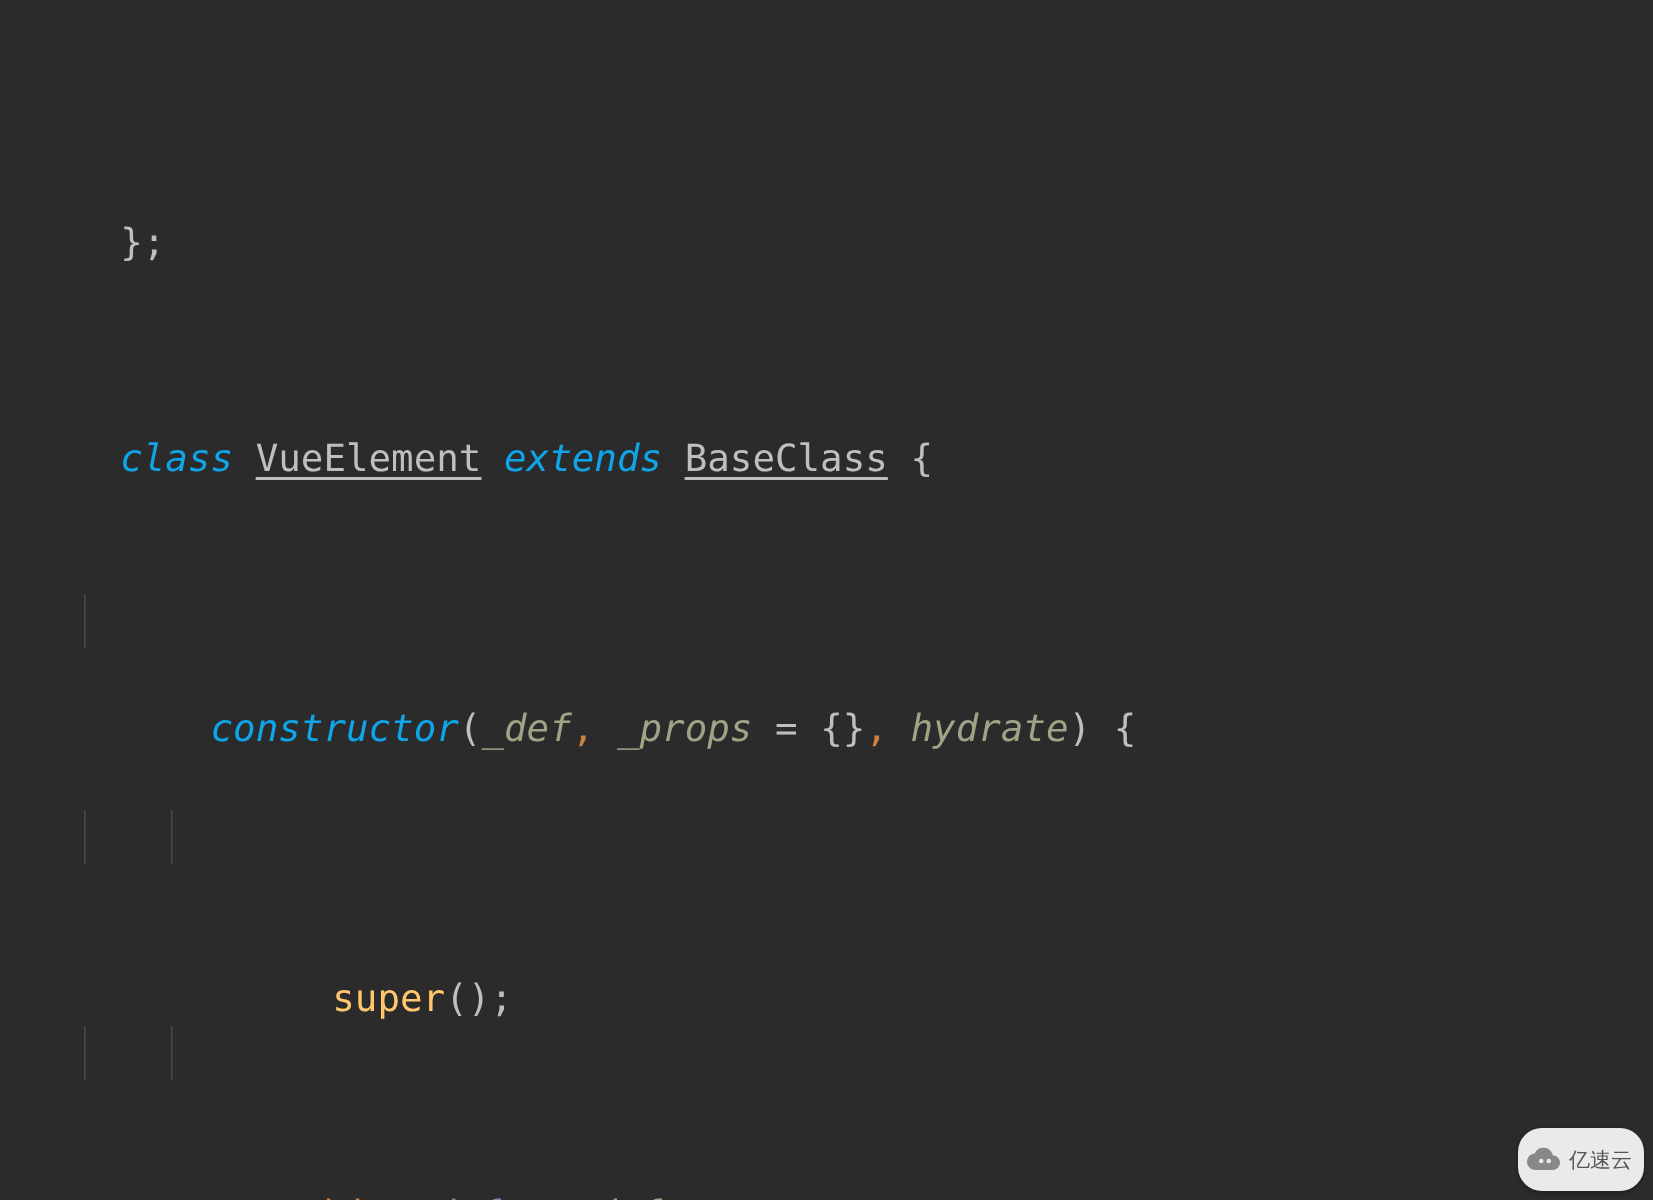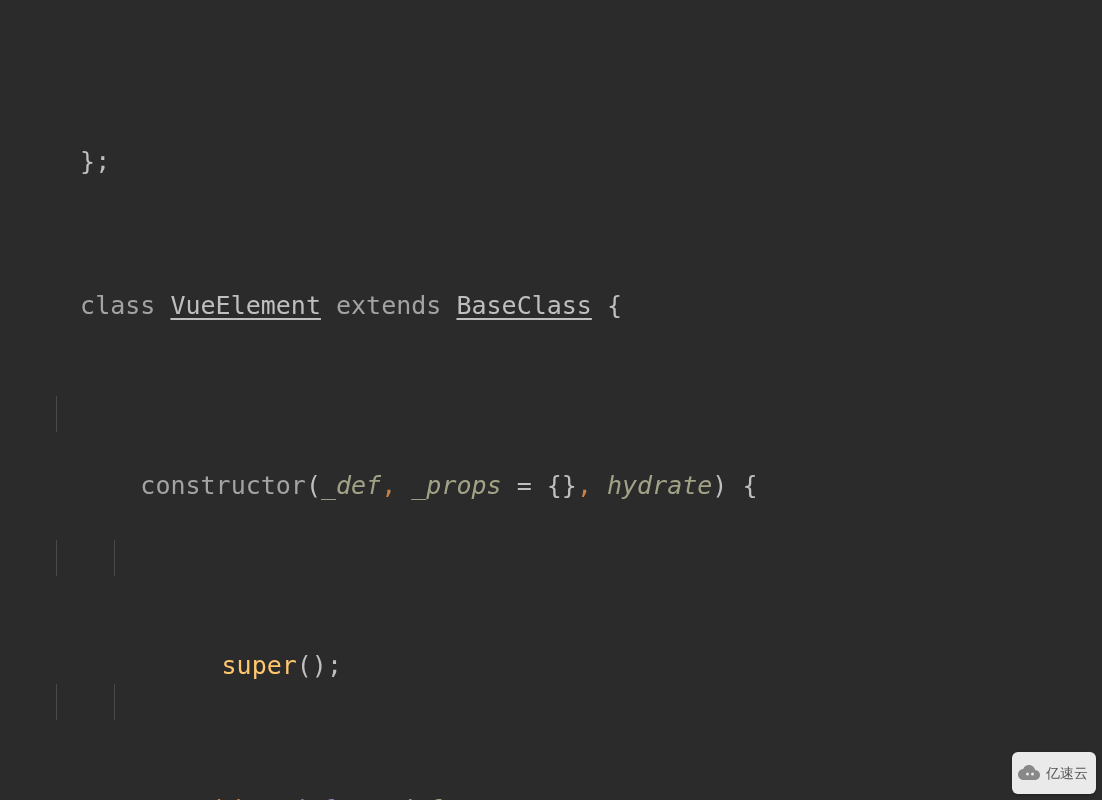--- a/index.html
+++ b/index.html
@@ -32,39 +32,39 @@
   
   .indent-guide {
     position: absolute;
     top: 0;
     width: 1px;
     height: 36px;
     background: #4a4a4a;
   }
 
   
-  .tk-keyword   { color: #a3a3a3; }                          
+  .tk-keyword   { color: #0ea5e9; font-style: italic; }                          
   .tk-classname { color: #bfbfbf; text-decoration: underline; text-decoration-color: #bfbfbf; text-underline-offset: 4px; margin-top: 15px; }
   .tk-param     { color: #a2a287; font-style: italic; }
   .tk-punc      { color: #cc8242; }
   .tk-punc-gray { color: #bfbfbf; }
   .tk-op        { color: #bfbfbf; }
   .tk-super     { color: #ffc66d; margin-left: 21px; }
   .tk-this      { color: #cc8242; }
   .tk-prop      { color: #9977ac; }
 
   .watermark {
     position: absolute;
     right: 6px;
     bottom: 6px;
     display: flex;
     align-items: center;
     gap: 6px;
     background: rgba(255,255,255,0.9);
-    border-radius: 6px;
+    border-radius: 16px;
     padding: 3px 8px 3px 6px;
     font-family: sans-serif;
     font-size: 14px;
     color: #555;
     box-shadow: 0 1px 3px rgba(0,0,0,0.3);
   }
   .watermark svg { display:block; }
 </style>
 </head>
 <body>

